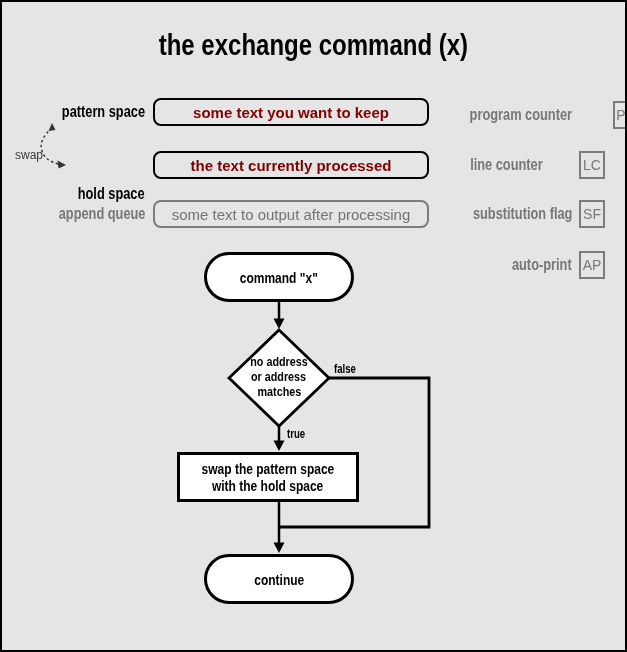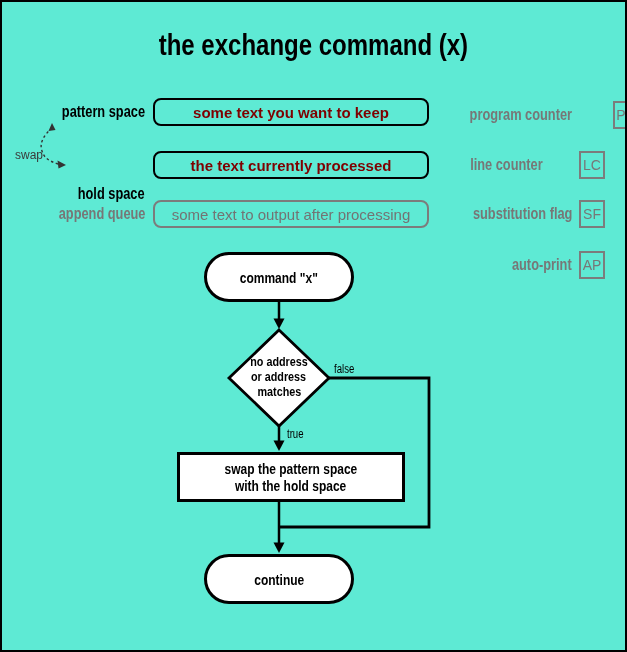--- a/index.html
+++ b/index.html
@@ -1,21 +1,21 @@
 <!DOCTYPE html>
 <html><head>
 <meta charset="utf-8">
 <style>
   html,body{margin:0;padding:0;background:#fff;}
   .page{
     position:relative;
     width:627px;height:652px;
     box-sizing:border-box;
     border:2px solid #000;
-    background:#5eead4;
+    background:#e5e5e5;
     font-family:"Liberation Sans", sans-serif;
     overflow:hidden;
   }
   .abs{position:absolute;}
   
   .cx{display:inline-block;transform:scaleX(.8);transform-origin:50% 50%;white-space:nowrap;}
   .cx-r{transform-origin:100% 50%;}
   .cx-l{transform-origin:0 50%;}
 
   .title{
@@ -50,29 +50,29 @@
 
   .swap-text{left:13px;top:146px;font-size:12px;color:#3a3a3a;}
 
   .node{
     box-sizing:border-box;border:3px solid #000;background:#fff;
     display:flex;flex-direction:column;align-items:center;justify-content:center;
     font-weight:bold;color:#000;font-size:15px;line-height:17px;text-align:center;
   }
   .stadium{border-radius:25px;}
   .node-start{left:202px;top:250px;width:150px;height:50px;}
-  .node-process{left:175px;top:450px;width:228px;height:50px;}
+  .node-process{left:175px;top:450px;width:182px;height:50px;}
   .node-end{left:202px;top:552px;width:150px;height:50px;}
 
   .diamond-text{
     left:217px;top:352px;width:120px;
     text-align:center;font-weight:bold;color:#000;
     font-size:13.5px;line-height:15px;
   }
-  .branch-label{font-size:12px;font-weight:normal;color:#000;line-height:12px;}
+  .branch-label{font-size:12px;font-weight:bold;color:#000;line-height:12px;}
   .overlay{left:0;top:0;pointer-events:none;}
 </style>
 </head>
 <body>
 
 <div class="page">
 
   <div class="abs title">
     <span class="cx">the exchange command (x)</span>
   </div>

